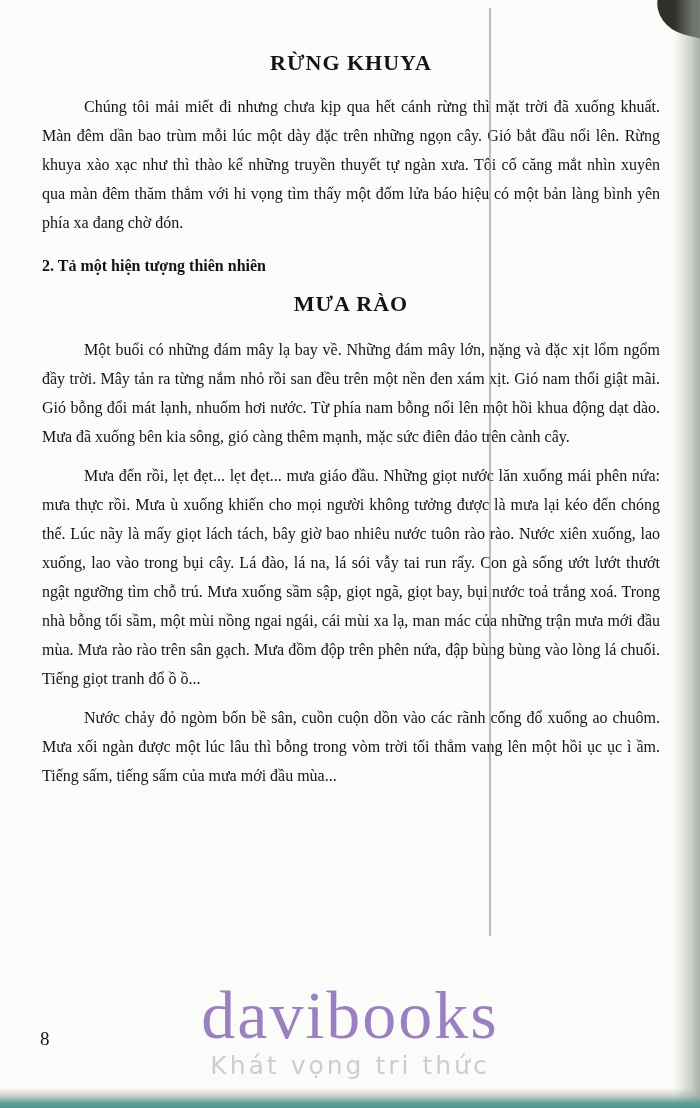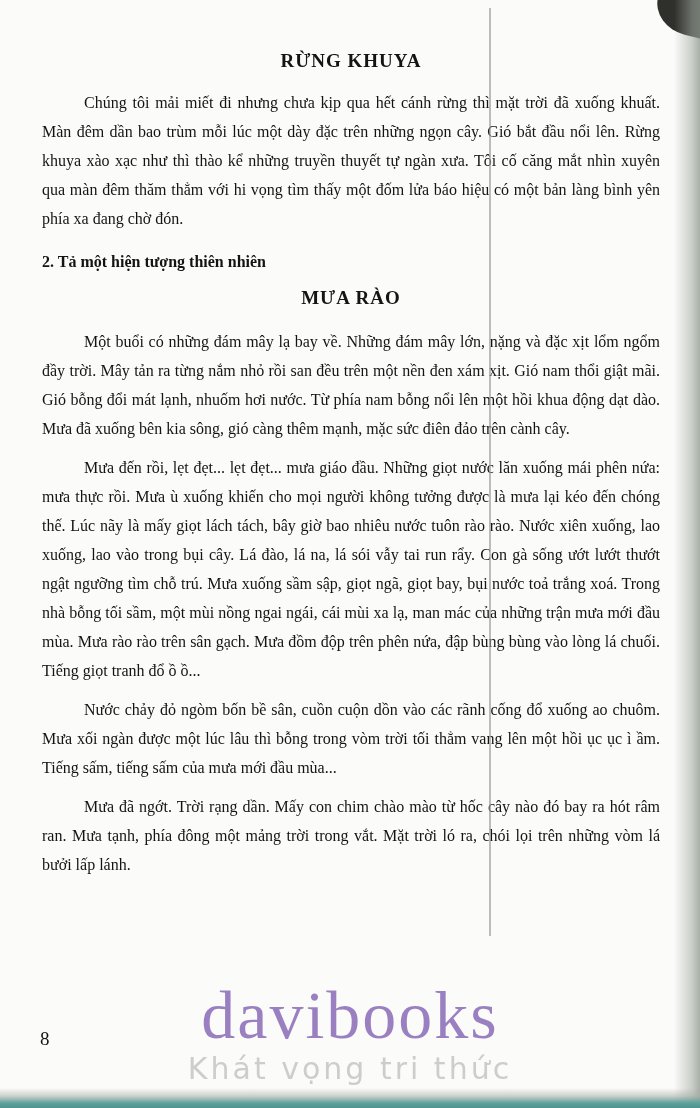--- a/index.html
+++ b/index.html
@@ -34,21 +34,21 @@
     background: #9a9a98; opacity: 0.65;
     pointer-events: none;
   }
 
   
   .page-inner {
     position: absolute; top: 0; left: 0;
     width: 618px; padding: 50px 40px 0 42px;
   }
   .passage-title {
-    text-align: center; font-weight: bold; font-size: 19px;
+    text-align: center; font-weight: bold; font-size: 22px;
     letter-spacing: 1px; margin: 0 0 16px 0;
   }
   .section-heading {
     font-weight: bold; font-size: 16px; margin: 20px 0 12px 0;
   }
   .passage-title.second { margin: 16px 0 18px 0; }
   p.para {
     font-size: 16px; line-height: 29px; text-align: justify;
     text-indent: 42px; margin: 0 0 10px 0;
   }
@@ -67,41 +67,40 @@
     position: absolute; left: 0; top: 980px; width: 100%;
     text-align: center; pointer-events: none;
   }
   .watermark .brand {
     font-family: Liberation Serif, serif;
     font-size: 68px; line-height: 1.05; color: #4c1d95; opacity: 0.55;
     letter-spacing: 2px;
   }
   .watermark .tagline {
     font-family: "DejaVu Sans", sans-serif;
-    font-size: 30px; color: #a8a8a8; opacity: 0.55;
+    font-size: 25px; color: #a8a8a8; opacity: 0.55;
     letter-spacing: 3px; margin-top: 0px;
   }
 </style>
 </head>
 <body>
 
 <div class="page-inner">
 
   <h1 class="passage-title">RỪNG KHUYA</h1>
 
   <p class="para">Chúng tôi mải miết đi nhưng chưa kịp qua hết cánh rừng thì mặt trời đã xuống khuất. Màn đêm dần bao trùm mỗi lúc một dày đặc trên những ngọn cây. Gió bắt đầu nổi lên. Rừng khuya xào xạc như thì thào kể những truyền thuyết tự ngàn xưa. Tôi cố căng mắt nhìn xuyên qua màn đêm thăm thẳm với hi vọng tìm thấy một đốm lửa báo hiệu có một bản làng bình yên phía xa đang chờ đón.</p>
 
   <h2 class="section-heading">2. Tả một hiện tượng thiên nhiên</h2>
 
   <h1 class="passage-title second">MƯA RÀO</h1>
 
   <p class="para">Một buổi có những đám mây lạ bay về. Những đám mây lớn, nặng và đặc xịt lổm ngổm đầy trời. Mây tản ra từng nắm nhỏ rồi san đều trên một nền đen xám xịt. Gió nam thổi giật mãi. Gió bỗng đổi mát lạnh, nhuốm hơi nước. Từ phía nam bỗng nổi lên một hồi khua động dạt dào. Mưa đã xuống bên kia sông, gió càng thêm mạnh, mặc sức điên đảo trên cành cây.</p>
   <p class="para">Mưa đến rồi, lẹt đẹt... lẹt đẹt... mưa giáo đầu. Những giọt nước lăn xuống mái phên nứa: mưa thực rồi. Mưa ù xuống khiến cho mọi người không tưởng được là mưa lại kéo đến chóng thế. Lúc nãy là mấy giọt lách tách, bây giờ bao nhiêu nước tuôn rào rào. Nước xiên xuống, lao xuống, lao vào trong bụi cây. Lá đào, lá na, lá sói vẫy tai run rẩy. Con gà sống ướt lướt thướt ngật ngưỡng tìm chỗ trú. Mưa xuống sầm sập, giọt ngã, giọt bay, bụi nước toả trắng xoá. Trong nhà bỗng tối sầm, một mùi nồng ngai ngái, cái mùi xa lạ, man mác của những trận mưa mới đầu mùa. Mưa rào rào trên sân gạch. Mưa đồm độp trên phên nứa, đập bùng bùng vào lòng lá chuối. Tiếng giọt tranh đổ ồ ồ...</p>
   <p class="para">Nước chảy đỏ ngòm bốn bề sân, cuồn cuộn dồn vào các rãnh cống đổ xuống ao chuôm. Mưa xối ngàn được một lúc lâu thì bỗng trong vòm trời tối thẳm vang lên một hồi ục ục ì ầm. Tiếng sấm, tiếng sấm của mưa mới đầu mùa...</p>
-  <p class="para">Mưa đã ngớt. Trời rạng dần. Mấy con chim chào mào từ hốc cây nào đó bay ra hót râm ran. Mưa tạnh, phía đông một mảng trời trong vắt. Mặt trời ló ra, chói lọi trên những vòm lá bưởi lấp lánh.</p>
 
 
 </div>
 
 <div class="page-number">8</div>
 
 <div class="watermark">
   <div class="brand">davibooks</div>
   <div class="tagline">Khát vọng tri thức</div>
 </div>

